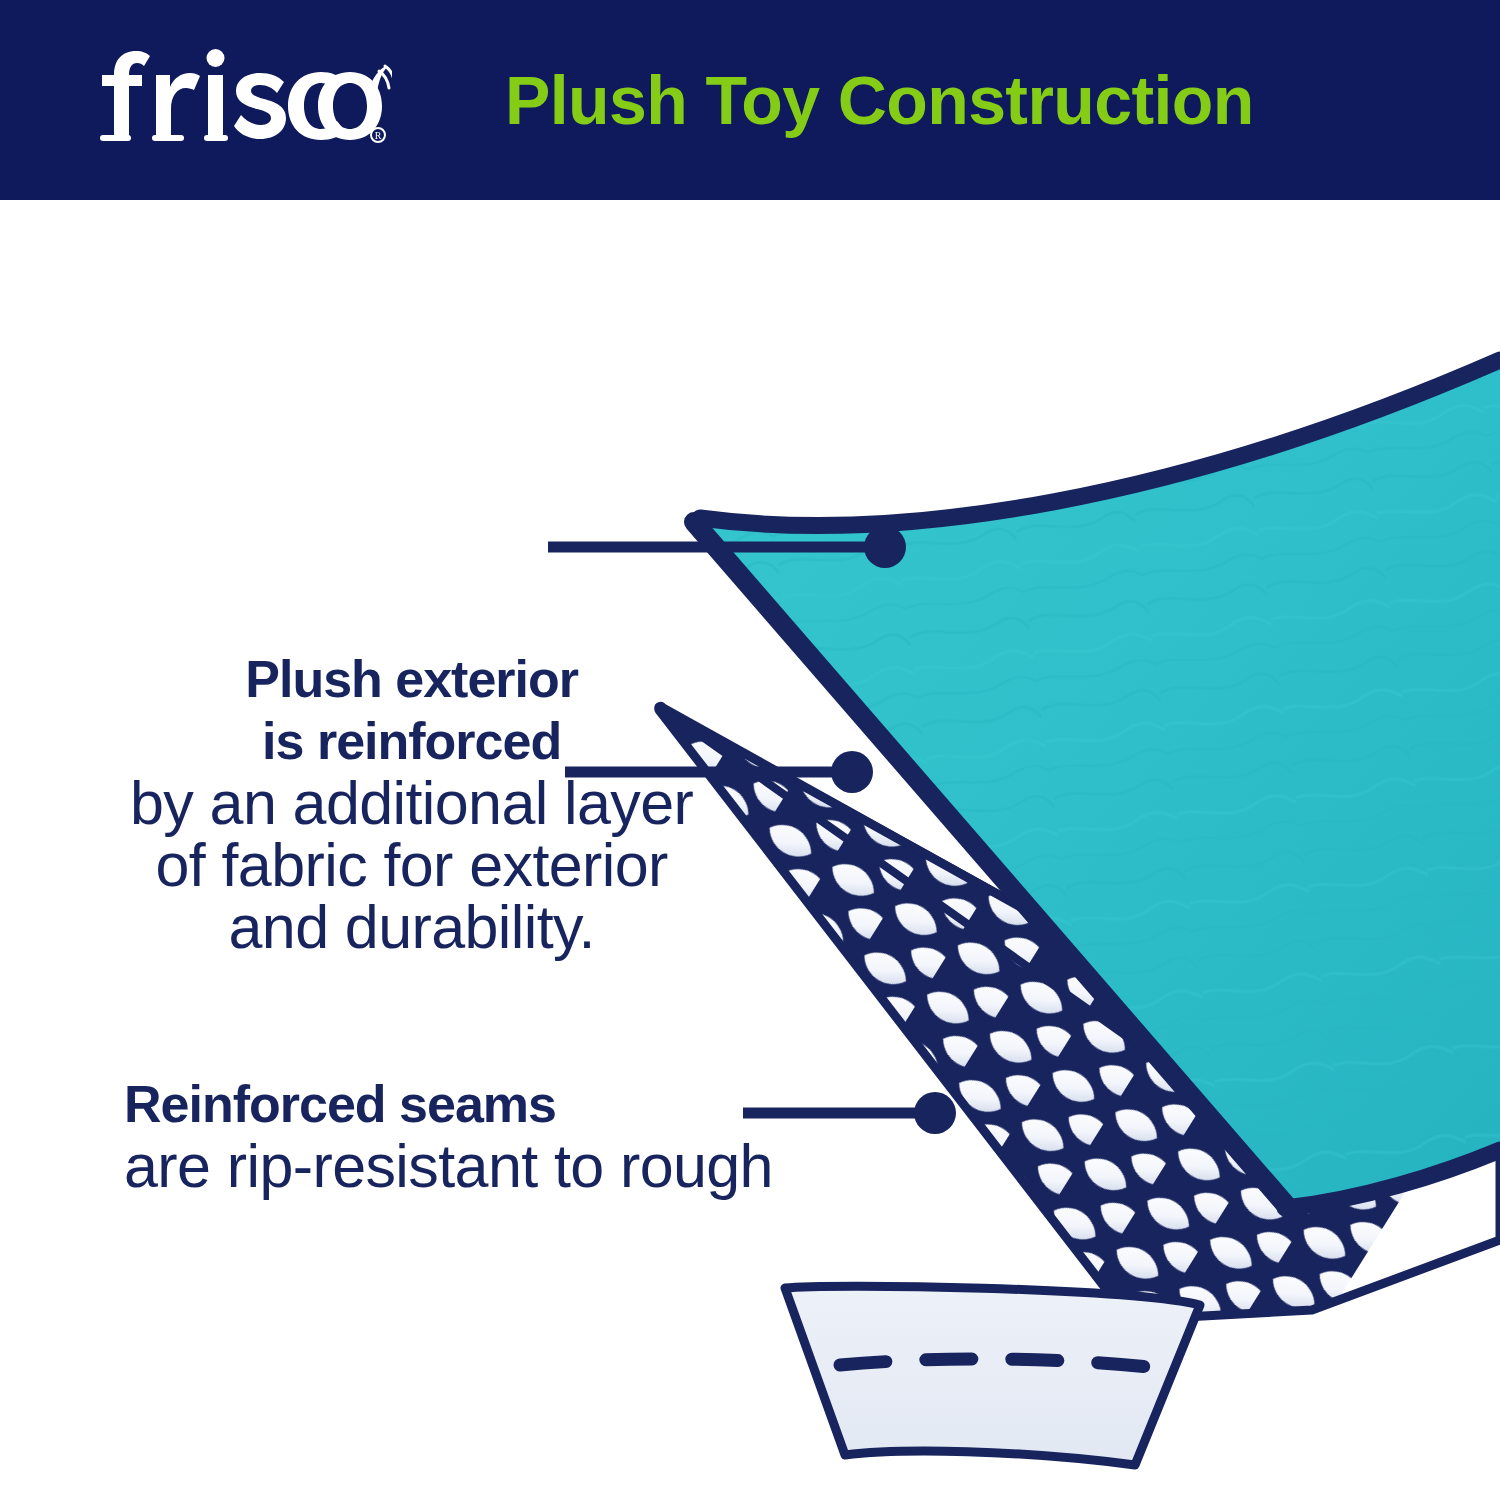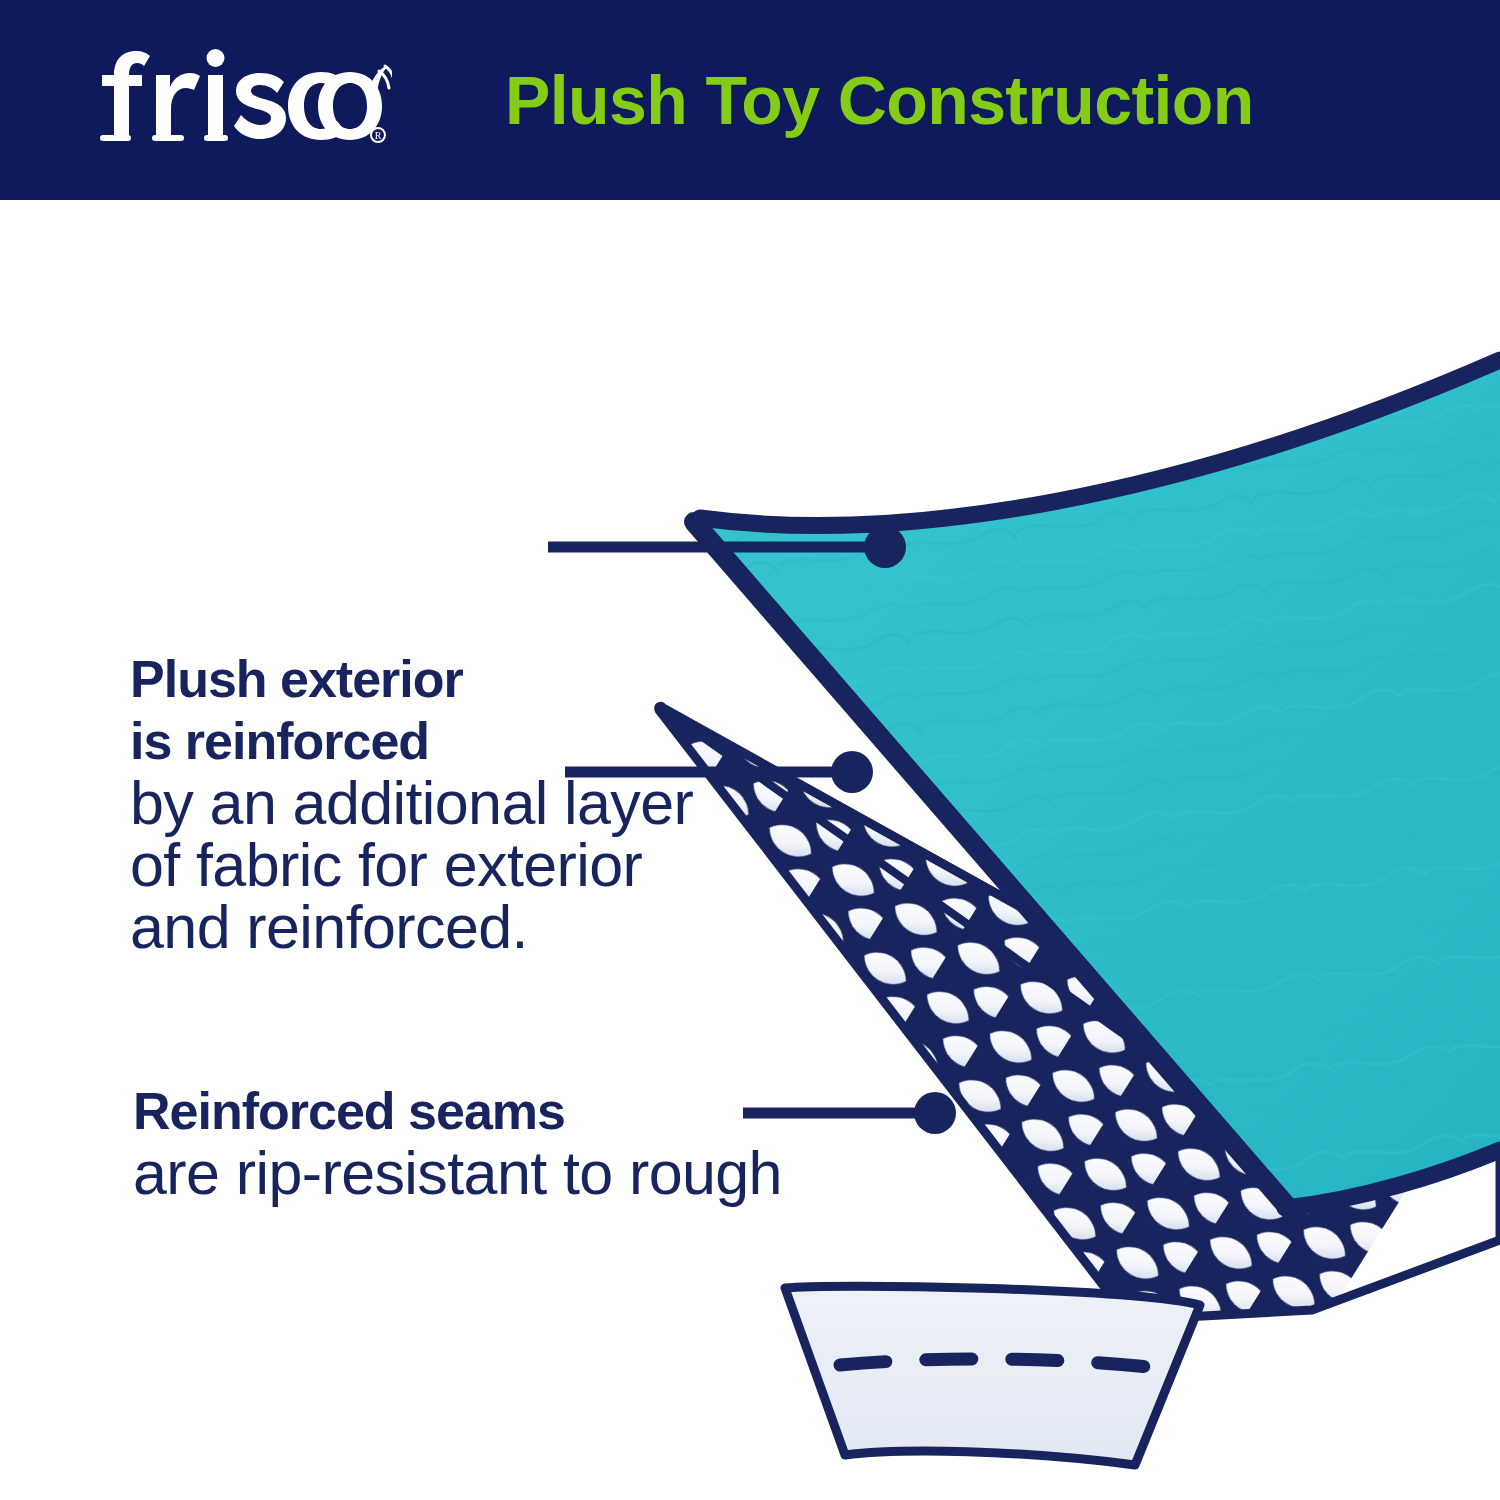--- a/index.html
+++ b/index.html
@@ -83,22 +83,22 @@
     font-family: "Liberation Sans", sans-serif;
     font-weight: normal;
     font-size: 61px;
     line-height: 62px;
     letter-spacing: -0.6px;
     color: #18245E;
     white-space: nowrap;
   }
 
   #callout-plush-fabric { left: 130px; top: 500px; }
-  #callout-plush-exterior { left: 130px; top: 648px; }
-  #callout-reinforced-seams { left: 133px; top: 1073px; margin-top: 7px; }
+  #callout-plush-exterior { left: 130px; top: 648px; text-align: center; }
+  #callout-reinforced-seams { left: 124px; top: 1073px; }
 
 </style>
 </head>
 <body>
 
 <div id="page">
 
   <div id="header-bar">
 
     <svg id="brand-logo" viewBox="0 0 310 110" aria-label="frisco">
@@ -263,21 +263,21 @@
       </g>
     </g>
   </svg>
 
 
   <div id="callout-plush-exterior" class="callout">
     <div class="head">Plush exterior</div>
     <div class="head">is reinforced</div>
     <div class="body">by an additional layer</div>
     <div class="body">of fabric for exterior</div>
-    <div class="body">and reinforced.</div>
+    <div class="body">and durability.</div>
   </div>
 
   <div id="callout-reinforced-seams" class="callout">
     <div class="head">Reinforced seams</div>
     <div class="body">are rip-resistant to rough</div>
   </div>
 
 </div>
 
 </body></html>

